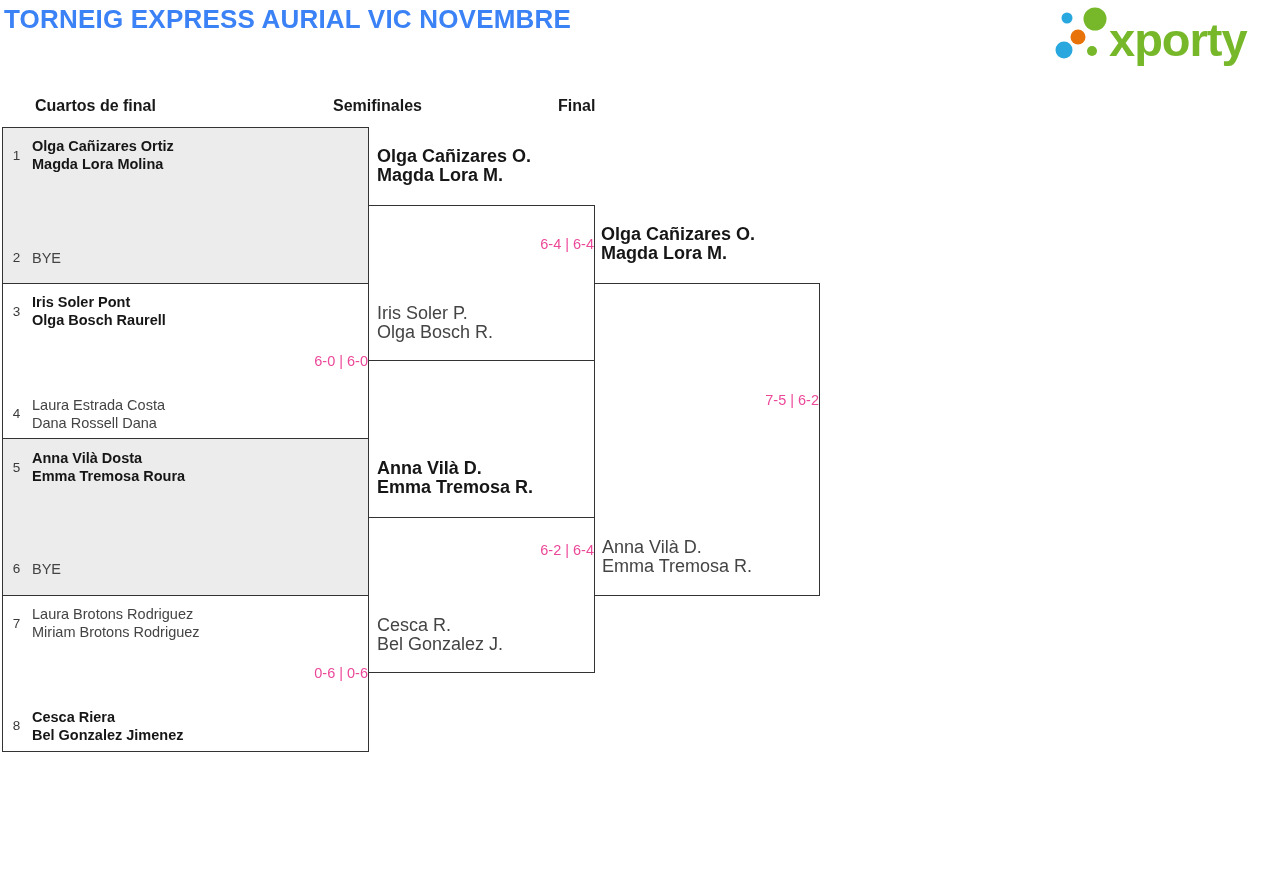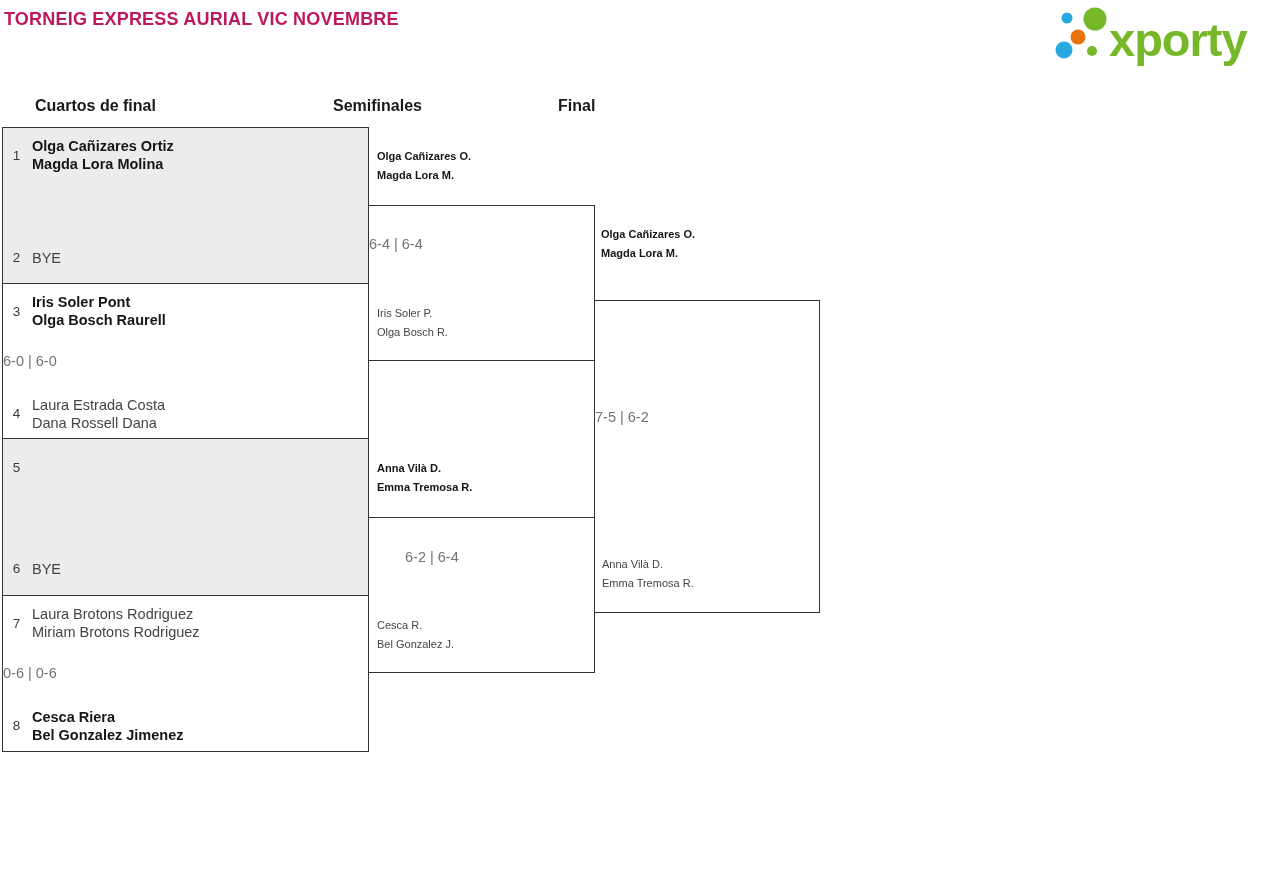--- a/index.html
+++ b/index.html
@@ -1,37 +1,37 @@
 <!DOCTYPE html>
 <html><head>
 <meta charset="utf-8">
 <style>
   html,body{margin:0;padding:0;background:#ffffff;}
   .canvas{
     position:relative;width:1280px;height:883px;background:#ffffff;overflow:hidden;
     font-family:"Liberation Sans",sans-serif;color:#1a1a1a;
   }
   
-  .title{position:absolute;left:4px;top:2px;font-size:18px;line-height:34px;font-weight:700;color:#be185d;letter-spacing:.2px;}
+  .title{position:absolute;left:4px;top:2px;font-size:26px;line-height:34px;font-weight:700;color:#3b82f6;letter-spacing:.2px;}
   .logo{position:absolute;left:1048px;top:4px;width:228px;height:66px;}
   
   .round-header{position:absolute;top:97px;width:300px;text-align:left;font-size:16px;font-weight:700;color:#191919;}
   
   .box{position:absolute;border:1px solid #333333;box-sizing:border-box;background:#ffffff;}
   .box.gray{background:#ececec;}
   .box.noFill{background:transparent;}
   
   .party{position:absolute;left:6px;display:flex;align-items:center;gap:8px;}
   .seed{width:15px;text-align:center;font-size:13.5px;color:#3a3a3a;flex:0 0 auto;}
   .names{font-size:14.5px;line-height:18px;white-space:nowrap;}
   .winner .names,.bracket-label.winner{font-weight:700;color:#161616;}
   .loser .names,.bracket-label.loser{font-weight:400;color:#444444;}
-  .score{position:absolute;left:0;right:0;text-align:left;font-size:14.5px;color:#737373;white-space:nowrap;}
+  .score{position:absolute;left:0;right:0;text-align:right;font-size:14.5px;color:#ec4899;white-space:nowrap;}
   
-  .bracket-label{position:absolute;font-size:11px;line-height:18.5px;white-space:nowrap;}
+  .bracket-label{position:absolute;font-size:18px;line-height:18.5px;white-space:nowrap;}
 </style>
 </head>
 <body>
 
 <div class="canvas">
 
   <div class="title">
     <div>TORNEIG EXPRESS AURIAL VIC NOVEMBRE</div>
   </div>
 
@@ -80,20 +80,24 @@
       <div class="names">
         <div>Laura Estrada Costa</div>
         <div>Dana Rossell Dana</div>
       </div>
     </div>
   </div>
 
   <div class="box gray" style="left:2px;top:438px;width:367px;height:158px;">
     <div class="party winner" style="top:10px;height:36px;">
       <span class="seed">5</span>
+      <div class="names">
+        <div>Anna Vilà Dosta</div>
+        <div>Emma Tremosa Roura</div>
+      </div>
     </div>
     <div class="party loser" style="top:111px;height:37px;">
       <span class="seed">6</span>
       <div class="names">
           <div>BYE</div>
         </div>
     </div>
   </div>
 
   <div class="box" style="left:2px;top:595px;width:367px;height:157px;">
@@ -124,32 +128,32 @@
       <div>Iris Soler P.</div>
       <div>Olga Bosch R.</div>
     </div>
   </div>
 
   <div class="bracket-label winner" style="left:377px;top:459px;">
     <div>Anna Vilà D.</div>
     <div>Emma Tremosa R.</div>
   </div>
   <div class="box noFill" style="left:368px;top:517px;width:227px;height:156px;">
-    <div class="score" style="top:31px;padding-left:36px;">6-2 | 6-4</div>
+    <div class="score" style="top:24px;padding-left:36px;">6-2 | 6-4</div>
     <div class="bracket-label loser" style="left:8px;top:98px;">
       <div>Cesca R.</div>
       <div>Bel Gonzalez J.</div>
     </div>
   </div>
 
   <div class="bracket-label winner" style="left:601px;top:225px;">
     <div>Olga Cañizares O.</div>
     <div>Magda Lora M.</div>
   </div>
-  <div class="box noFill" style="left:594px;top:283px;width:226px;height:313px;margin-top:17px;">
+  <div class="box noFill" style="left:594px;top:283px;width:226px;height:313px;">
     <div class="score" style="top:108px;">7-5 | 6-2</div>
     <div class="bracket-label loser" style="left:7px;top:254px;">
       <div>Anna Vilà D.</div>
       <div>Emma Tremosa R.</div>
     </div>
   </div>
 
 </div>
 
 </body></html>

